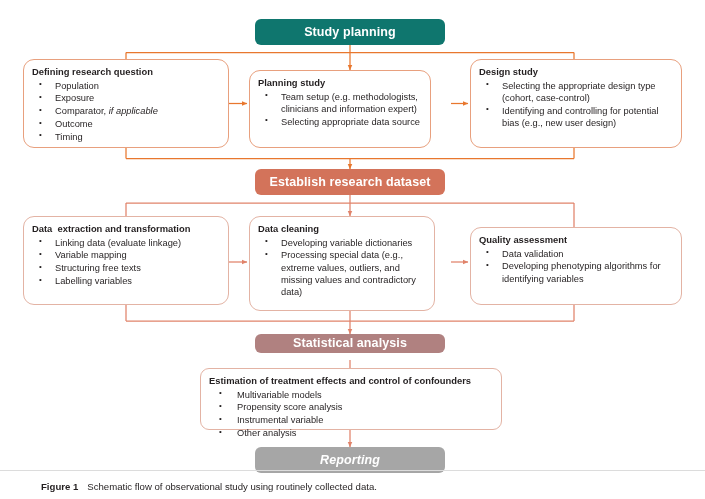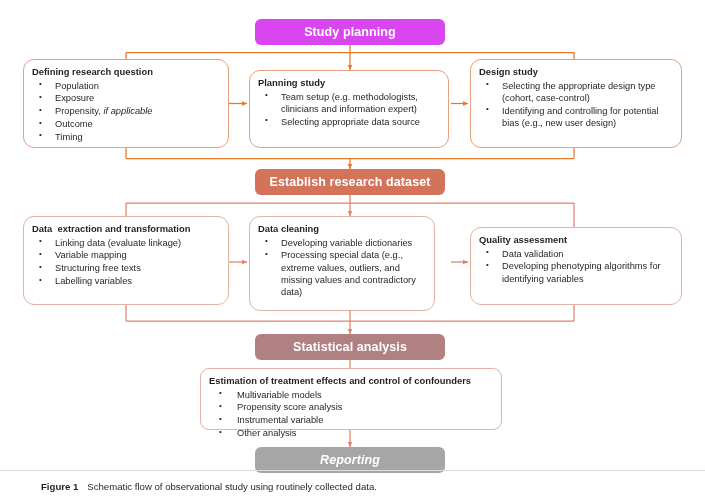--- a/index.html
+++ b/index.html
@@ -31,33 +31,33 @@
     color: #ffffff;
     font-weight: bold;
     font-size: 12.5px;
     letter-spacing: 0.1px;
     display: flex;
     align-items: center;
     justify-content: center;
     text-align: center;
     line-height: 1;
   }
-  .banner.orange   { background: #d946ef; }
+  .banner.orange   { background: #0f766e; }
   .banner.salmon   { background: #D3735A; }
   .banner.rose     { background: #B08180; }
   .banner.grey     { background: #A6A6A6; }
 
   #banner-study-planning {
     left: 255px; top: 19px; width: 190px; height: 26px;
   }
   #banner-establish-dataset {
     left: 255px; top: 169px; width: 190px; height: 26px;
   }
   #banner-statistical-analysis {
-    left: 255px; top: 334px; width: 190px; height: 26px; text-align: right;
+    left: 255px; top: 334px; width: 190px; height: 19px; text-align: right;
   }
   #banner-reporting {
     left: 255px; top: 447px; width: 190px; height: 26px; font-style: italic;
   }
 
   
   .box {
     position: absolute;
     box-sizing: border-box;
     border: 1px solid #E8A07E;
@@ -93,21 +93,21 @@
     position: absolute;
     left: 7px;
     top: -0.5px;
     font-size: 8px;
     color: #231f20;
   }
   .ital { font-style: italic; }
 
   
   #box-defining-research-question { left: 23px;  top: 59px;  width: 206px; height: 89px; padding-left: 8px; }
-  #box-planning-study             { left: 249px; top: 70px;  width: 200px; height: 78px; }
+  #box-planning-study             { left: 249px; top: 70px;  width: 182px; height: 78px; }
   #box-design-study               { left: 470px; top: 59px;  width: 212px; height: 89px; }
 
   
   #box-data-extraction            { left: 23px;  top: 216px; width: 206px; height: 89px; }
   #box-data-cleaning              { left: 249px; top: 216px; width: 186px; height: 95px; }
   #box-quality-assessment         { left: 470px; top: 227px; width: 212px; height: 78px; }
 
   
   #box-estimation {
     left: 200px; top: 368px; width: 302px; height: 62px;
@@ -203,21 +203,21 @@
 
   <div class="banner rose" id="banner-statistical-analysis">Statistical analysis</div>
 
   <div class="banner grey" id="banner-reporting">Reporting</div>
 
   <div class="box" id="box-defining-research-question">
     <div class="box-title">Defining research question</div>
     <ul class="bullets">
       <li><span>Population</span></li>
       <li><span>Exposure</span></li>
-      <li><span>Propensity, </span><span class="ital">if applicable</span></li>
+      <li><span>Comparator, </span><span class="ital">if applicable</span></li>
       <li><span>Outcome</span></li>
       <li><span>Timing</span></li>
     </ul>
   </div>
 
   <div class="box" id="box-planning-study">
     <div class="box-title">Planning study</div>
     <ul class="bullets">
       <li>Team setup (e.g.  methodologists, clinicians and information expert)</li>
       <li>Selecting appropriate data source</li>

